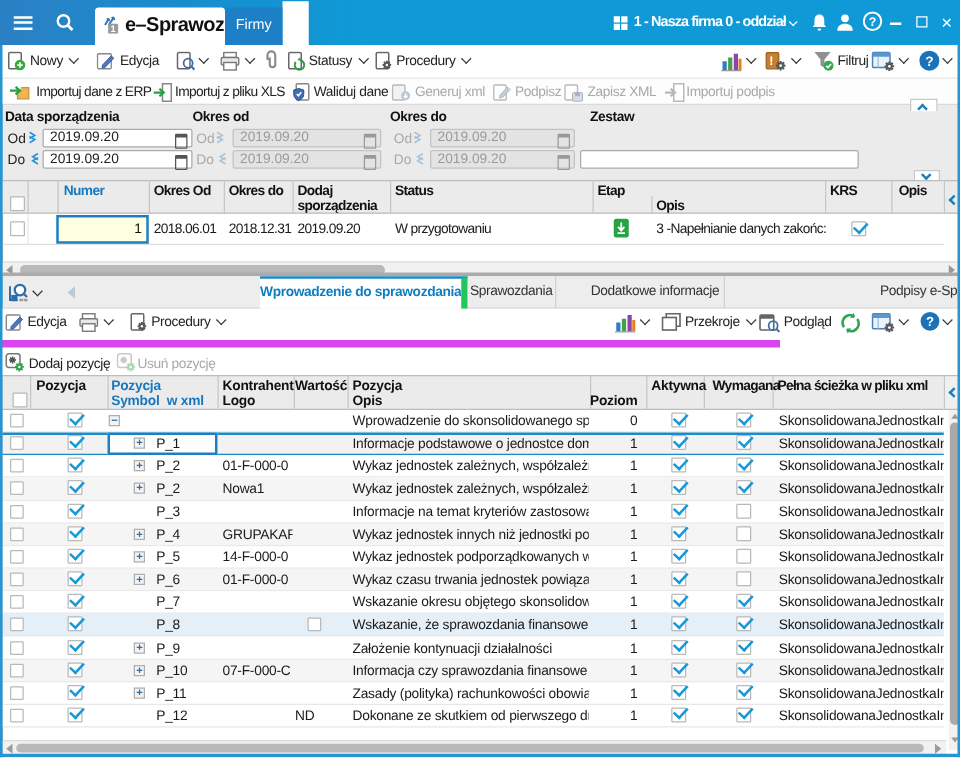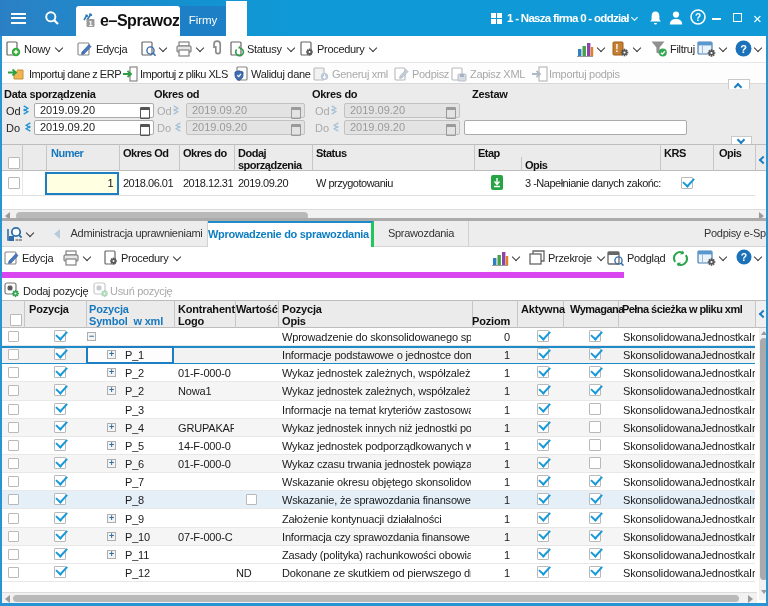--- a/index.html
+++ b/index.html
@@ -308,23 +308,23 @@
   <svg class="a" style="left:4px;top:5px" width="17" height="17" viewBox="0 0 17 17">
         <path d="M2 3 L2 14 L8 14" stroke="#2d6da8" stroke-width="1.6" fill="none"></path>
         <rect x="3" y="10" width="5" height="5" fill="#2d6da8"></rect>
         <circle cx="10" cy="6" r="4.2" fill="#fff" stroke="#2d6da8" stroke-width="1.8"></circle>
         <line x1="13" y1="9" x2="15.6" y2="11.6" stroke="#2d6da8" stroke-width="1.8"></line>
         <rect x="9.5" y="13" width="3" height="2" fill="#9a9a9a"></rect>
         <rect x="13" y="13" width="3" height="2" fill="#9a9a9a"></rect>
       </svg>
   <div class="a" style="left:25px;top:9px;width:6px;height:6px;border-right:1.8px solid #333;border-bottom:1.8px solid #333;transform:rotate(45deg)"></div>
   <div class="a" style="left:52px;top:8px;width:0;height:0;border-top:5px solid transparent;border-bottom:5px solid transparent;border-right:6px solid #b9cbd8"></div>
-  <div class="a nw" style="left:64px;top:0;width:142px;height:26px;border-right:1px solid #d0d0d0;font-size:11px;color:#333;text-align:center;line-height:25px;letter-spacing:-0.3px">Administracja uprawnieniami</div>
-  <div class="a nw b" style="left:206px;top:0;width:166px;height:26px;background:#fff;border-top:2px solid #1e8bc8;border-right:3px solid #22c55e;font-size:11px;color:#0f7ec0;text-align:left;line-height:23px;letter-spacing:-0.3px">Wprowadzenie do sprawozdania</div>
-  <div class="a nw" style="left:372px;top:0;width:95px;height:26px;border-right:1px solid #d0d0d0;font-size:11px;color:#333;text-align:center;line-height:25px;letter-spacing:-0.3px">Sprawozdania</div>
+  <div class="a nw b" style="left:206px;top:0;width:166px;height:26px;background:#fff;border-top:2px solid #1e8bc8;border-right:5px solid #22c55e;font-size:11px;color:#0f7ec0;text-align:center;line-height:23px;letter-spacing:-0.3px">Wprowadzenie do sprawozdania</div>
+  <div class="a nw" style="left:372px;top:0;width:71px;height:26px;border-right:1px solid #d0d0d0;font-size:11px;color:#333;text-align:center;line-height:25px;letter-spacing:-0.3px">Sprawozdania</div>
+  <div class="a nw" style="left:467px;top:0;width:111px;height:26px;border-right:1px solid #d0d0d0;font-size:11px;color:#333;text-align:center;line-height:25px;letter-spacing:-0.3px">Dodatkowe informacje</div>
   <div class="a nw" style="left:688px;top:0;width:80px;height:26px;font-size:11px;color:#333;text-align:left;padding-left:14px;line-height:25px;letter-spacing:-0.3px">Podpisy e-Sp<br></div>
 </div>
 <div class="a" id="tb3" style="left:0;top:247px;width:768px;height:23px;background:#fff">
   <svg class="a" style="left:4px;top:3px" width="16" height="16" viewBox="0 0 16 16">
         <rect x="1" y="2" width="11" height="12" rx="1" fill="#fff" stroke="#888" stroke-width="1.1"></rect>
         <path d="M5 11 L12 3.6 L14 5.6 L7 13 L4.6 13.4 Z" fill="#4a78c0" stroke="#355a94" stroke-width="0.7"></path>
       </svg>
   <div class="a tbtxt" style="left:22px;top:5px">Edycja</div>
   <svg class="a" style="left:63px;top:3px" width="16" height="16" viewBox="0 0 16 16">
         <rect x="3" y="1" width="10" height="4" fill="#fff" stroke="#777" stroke-width="1.1"></rect>

